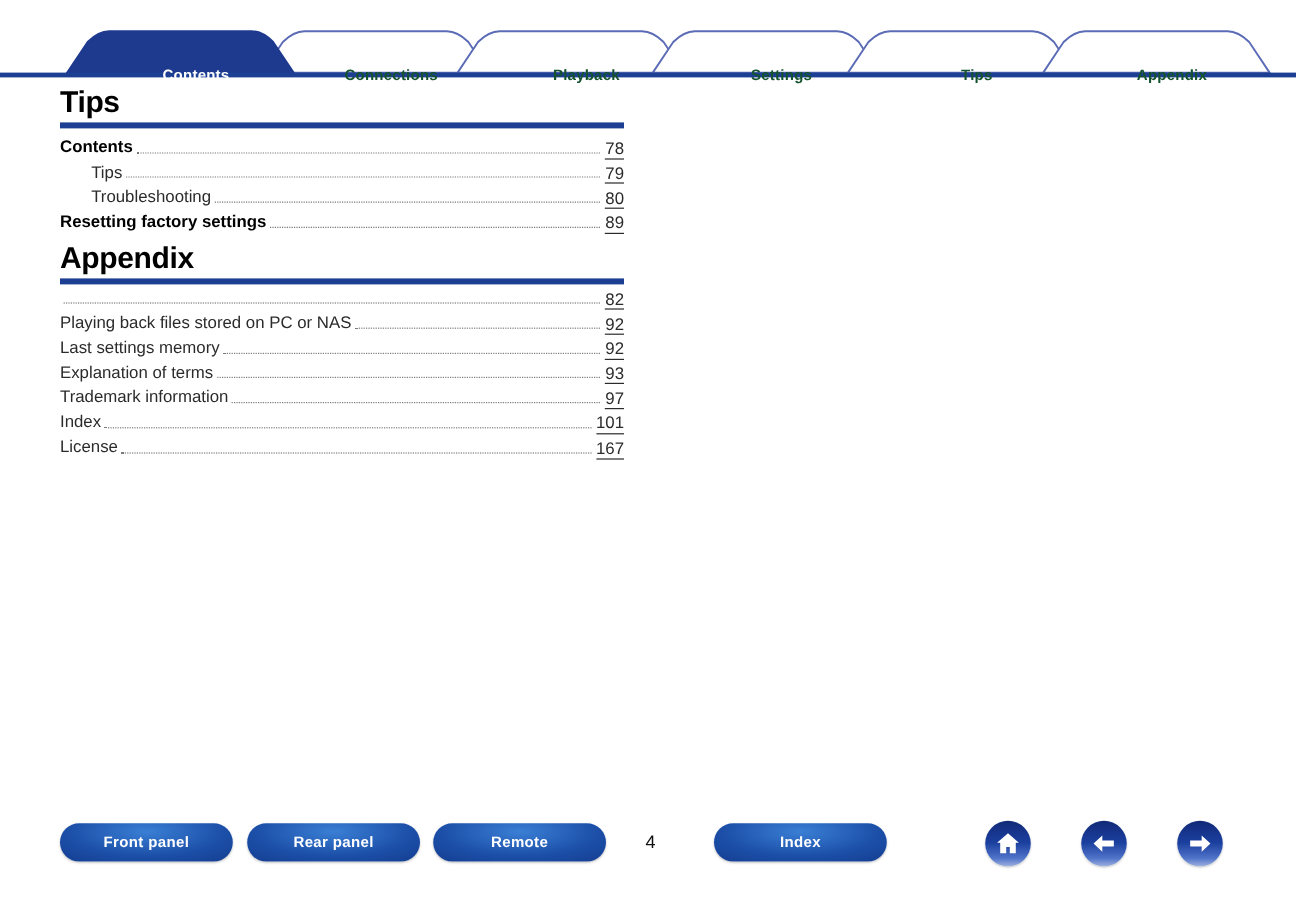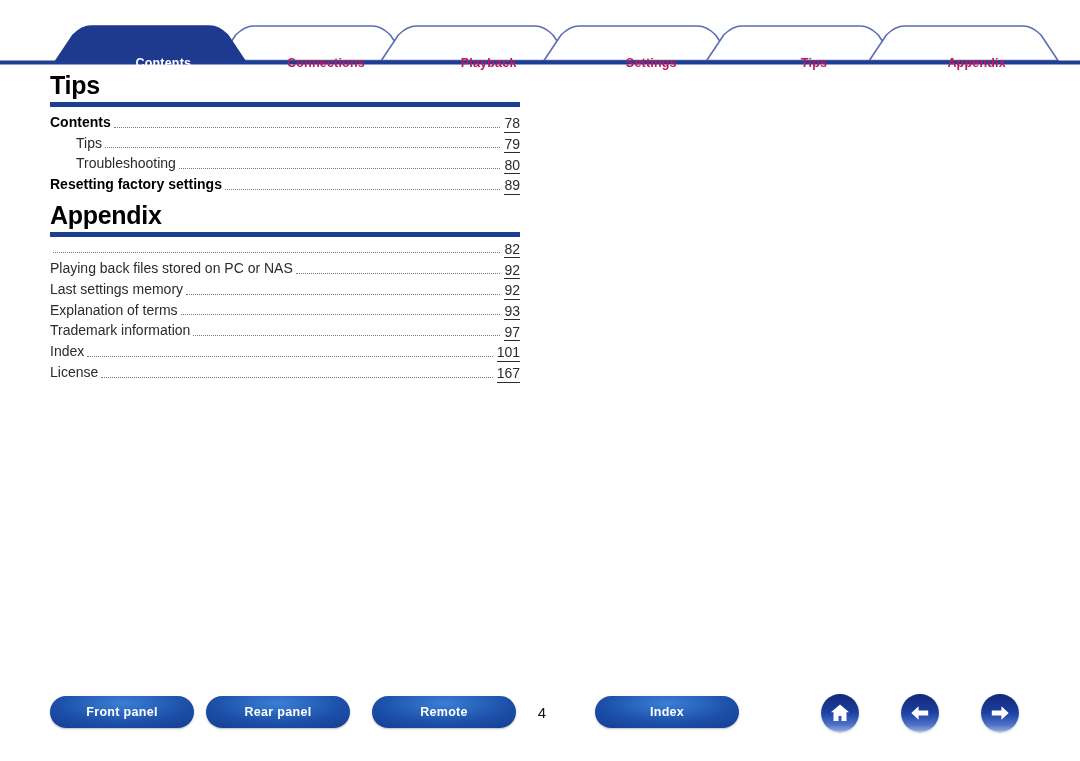--- a/index.html
+++ b/index.html
@@ -32,21 +32,21 @@
     top: 41px;
     font-size: 12.5px;
     font-weight: bold;
     letter-spacing: 0.2px;
     text-align: center;
     transform: translateY(-50%);
     white-space: nowrap;
     pointer-events: none;
   }
   .tab-label.active { color: #ffffff; }
-  .tab-label.inactive { color: #be185d; }
+  .tab-label.inactive { color: #14532d; }
 
   
   #content {
     position: absolute;
     left: 50px;
     top: 72px;
     width: 470px;
   }
   .section-title {
     font-size: 25px;
@@ -95,42 +95,41 @@
   .toc-row.sub .txt  { padding-left: 26px; }
   .spacer-sm { height: 7px; }
 
   
   #footer {
     position: absolute;
     left: 0;
     top: 686px;
     width: 1080px;
     height: 56px;
-    margin-top: 10px;
   }
   .pill {
     position: absolute;
     top: 0;
     width: 144px;
     height: 32px;
     border-radius: 16px;
     background: radial-gradient(ellipse 100% 140% at 50% 22%, #3a7fd5 0%, #1c4fa8 45%, #0d2f7d 100%);
     box-shadow: 0 1px 2px rgba(0,0,0,0.25);
     color: #ffffff;
     font-size: 12.5px;
     font-weight: bold;
     letter-spacing: 0.3px;
     display: flex;
     align-items: center;
     justify-content: center;
     cursor: pointer;
   }
   #pill-front { left: 50px; }
   #pill-rear  { left: 206px; }
-  #pill-remote{ left: 372px; }
+  #pill-remote{ left: 361px; }
   #pill-index { left: 595px; }
 
   #pagenum {
     position: absolute;
     left: 512px;
     top: 0;
     width: 60px;
     height: 32px;
     display: flex;
     align-items: center;

